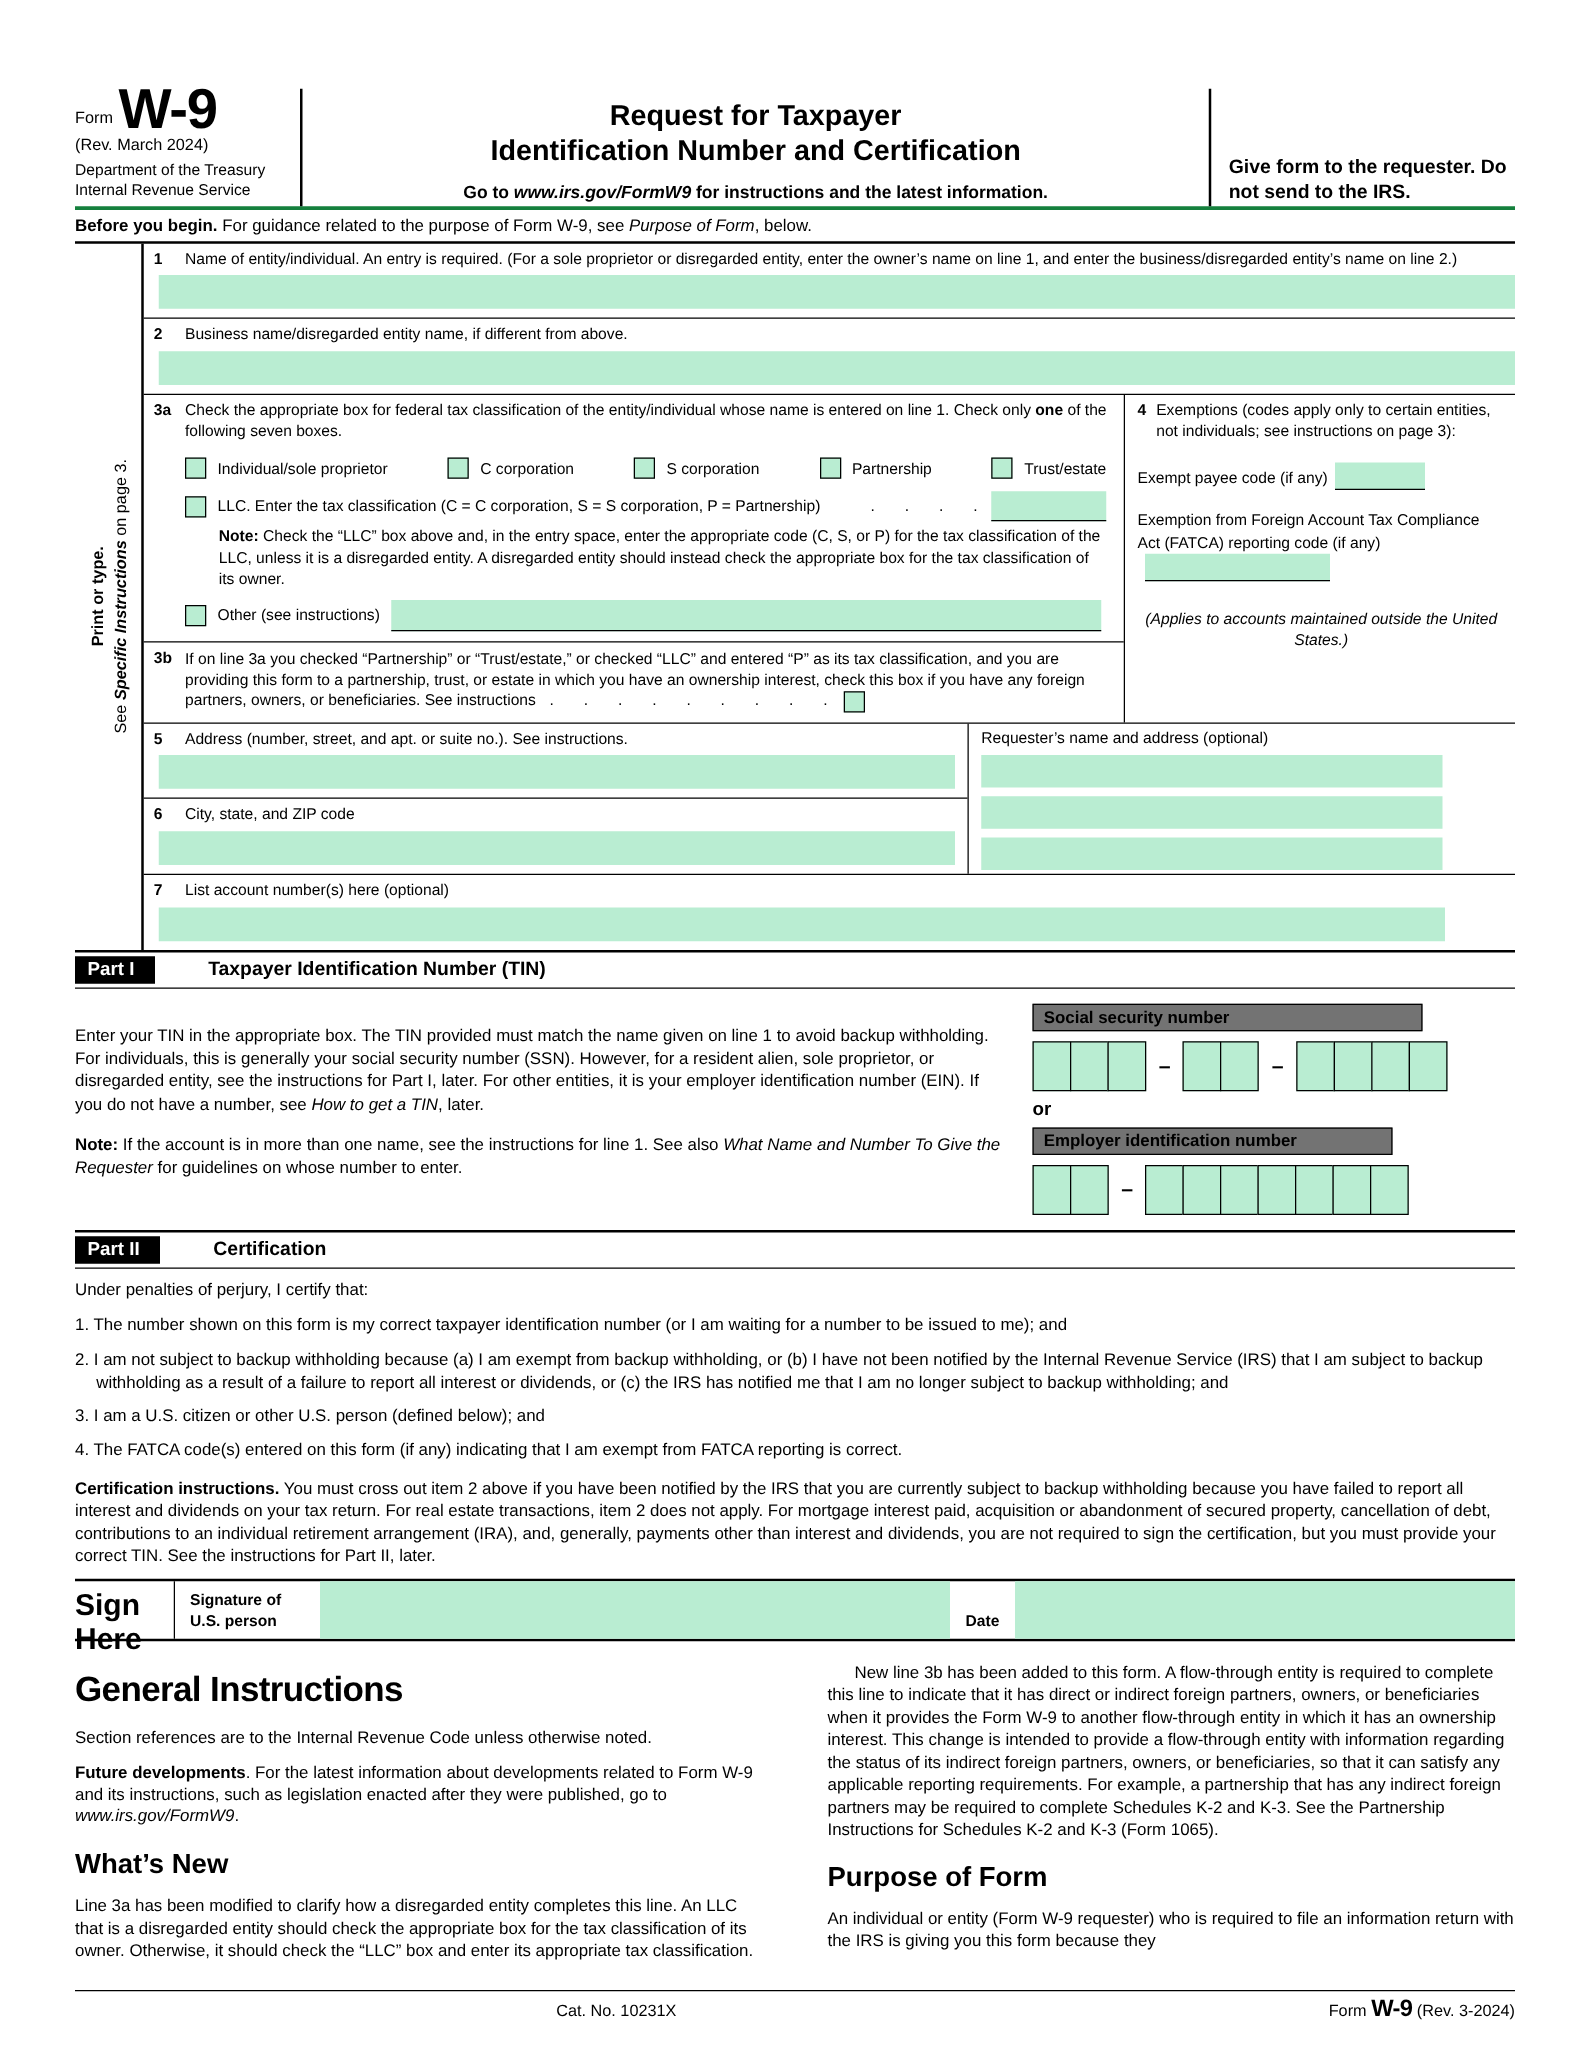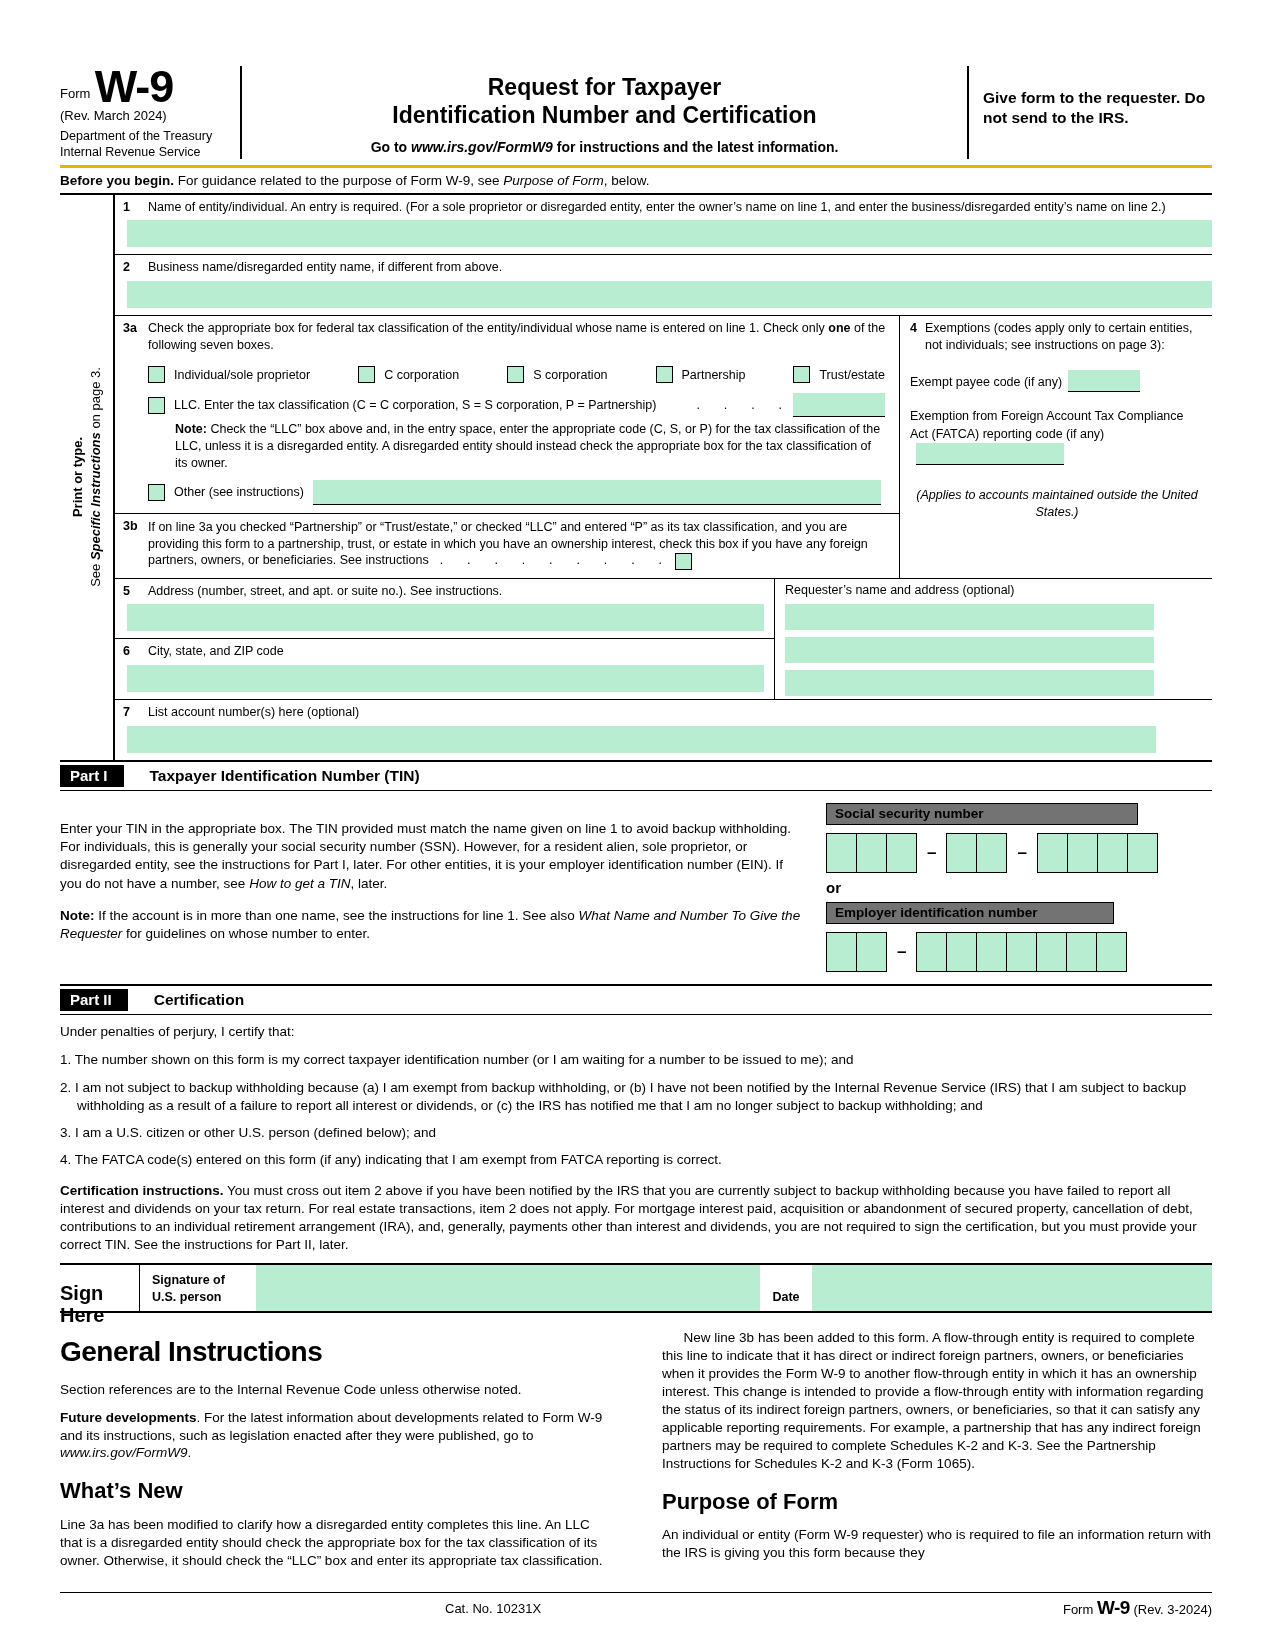--- a/index.html
+++ b/index.html
@@ -4,21 +4,21 @@
 <style>
   :root{ --green:#b9edd2; --ink:#000; }
   *{ margin:0; padding:0; box-sizing:border-box; }
   body{ background:#fff; }
   .page{
     width:1274px; height:1649px; background:#fff; color:var(--ink);
     font-family:"Liberation Sans", sans-serif; padding:66px 62px 0 60px;
     position:relative; overflow:hidden;
   }
   
-  .hdr{ display:flex; align-items:flex-start; border-bottom:3px solid #eab308; }
+  .hdr{ display:flex; align-items:flex-end; border-bottom:3px solid #15803d; }
   .hdr-left{ width:180px; padding:2px 8px 4px 0; }
   .form-word{ font-size:13px; }
   .form-num{ font-size:45px; font-weight:bold; letter-spacing:-1px; line-height:.85; vertical-align:-4px; }
   .rev{ font-size:13px; margin-top:2px; }
   .dept{ font-size:12.5px; margin-top:6px; line-height:1.25; }
   .hdr-center{ flex:1; border-left:2px solid #000; border-right:2px solid #000; text-align:center; padding:8px 18px 4px; }
   .title{ font-size:23px; font-weight:bold; line-height:1.2; }
   .goto{ font-size:14px; font-weight:bold; margin-top:10px; }
   .goto .it{ font-style:italic; }
   .hdr-right{ width:243px; padding:22px 2px 0 14px; font-weight:bold; font-size:15.5px; line-height:1.3; }
@@ -59,21 +59,21 @@
   .row56{ display:flex; border-bottom:1px solid #000; }
   .row56-left{ flex:1; border-right:1.5px solid #000; display:flex; flex-direction:column; }
   .row5{ border-bottom:1px solid #000; position:relative; padding-top:4px; }
   .row6{ position:relative; padding-top:4px; }
   .row56-right{ width:437px; padding:4px 0 0 10px; font-size:12.5px; }
   .req-bar{ background:var(--green); height:26px; margin:7px 58px 0 0; }
   .row56-left .gbar{ margin-right:10px; }
   .row7{ position:relative; padding-top:4px; }
   .row7 .gbar{ margin-right:56px; }
   
-  .part-bar{ display:flex; align-items:center; gap:26px; border-bottom:1.5px solid #000; padding:3px 0; }
+  .part-bar{ display:flex; align-items:center; gap:43px; border-bottom:1.5px solid #000; padding:3px 0; }
   .chip{ background:#000; color:#fff; font-weight:bold; font-size:15px; padding:2px 16px 3px 10px; }
   .part-title{ font-weight:bold; font-size:15.5px; }
   .part2-bar{ border-top:2px solid #000; margin-top:6px; }
   
   .p1{ display:flex;align-items:center; }
   .p1-left{ width:742px; font-size:13.5px; line-height:1.35; padding:8px 0 0; }
   .p1-left p{ margin-bottom:14px; }
   .p1-right{ flex:1; padding:12px 0 0 24px; }
   .tin-label{ border:1.5px solid #000; font-weight:bold; font-size:13.5px; padding:2px 8px 3px; background:#737373; }
   .ssn-label{ width:312px; } .ein-label{ width:288px; }
@@ -83,21 +83,21 @@
   .cell:first-child{ margin-left:0; }
   .dash{ font-weight:bold; font-size:17px; margin:0 10px; }
   .orword{ font-weight:bold; font-size:15px; margin:2px 0 6px; }
   
   .p2{ font-size:13.5px; line-height:1.35; padding-top:8px; }
   .p2 .intro{ margin-bottom:10px; }
   .p2 .item{ padding-left:17px; text-indent:-17px; margin-bottom:9px; }
   .p2 .certinstr{ margin-top:12px; }
   
   .sign-row{ display:flex; align-items:stretch; border-top:2px solid #000; border-bottom:2.5px solid #000; height:50px; margin-top:9px; }
-  .sign-here{ width:80px; font-size:20px; font-weight:bold; line-height:1.1; padding-top:17px; border-right:1.5px solid #000; }
+  .sign-here{ width:80px; font-size:24px; font-weight:bold; line-height:1.1; padding-top:7px; border-right:1.5px solid #000; }
   .sig-label{ width:116px; font-size:12.5px; font-weight:bold; line-height:1.3; padding:7px 4px 0 12px; }
   .sig-area{ flex:1; background:var(--green); }
   .date-cell{ width:52px; font-weight:bold; font-size:12.5px; display:flex; align-items:flex-end; justify-content:center; padding-bottom:7px; }
   .date-area{ width:400px; background:var(--green); }
   
   .gen{ display:grid; grid-template-columns:1fr 1fr; column-gap:52px; padding-top:16px; font-size:13.5px; line-height:1.33; }
   .gen h1{ font-size:28px; font-weight:bold; margin:4px 0 10px; letter-spacing:-0.5px; }
   .gen h2{ font-size:22px; font-weight:bold; margin:14px 0 10px; }
   .gen p{ margin-bottom:10px; }
   .indent-first{ text-indent:1.6em; }

